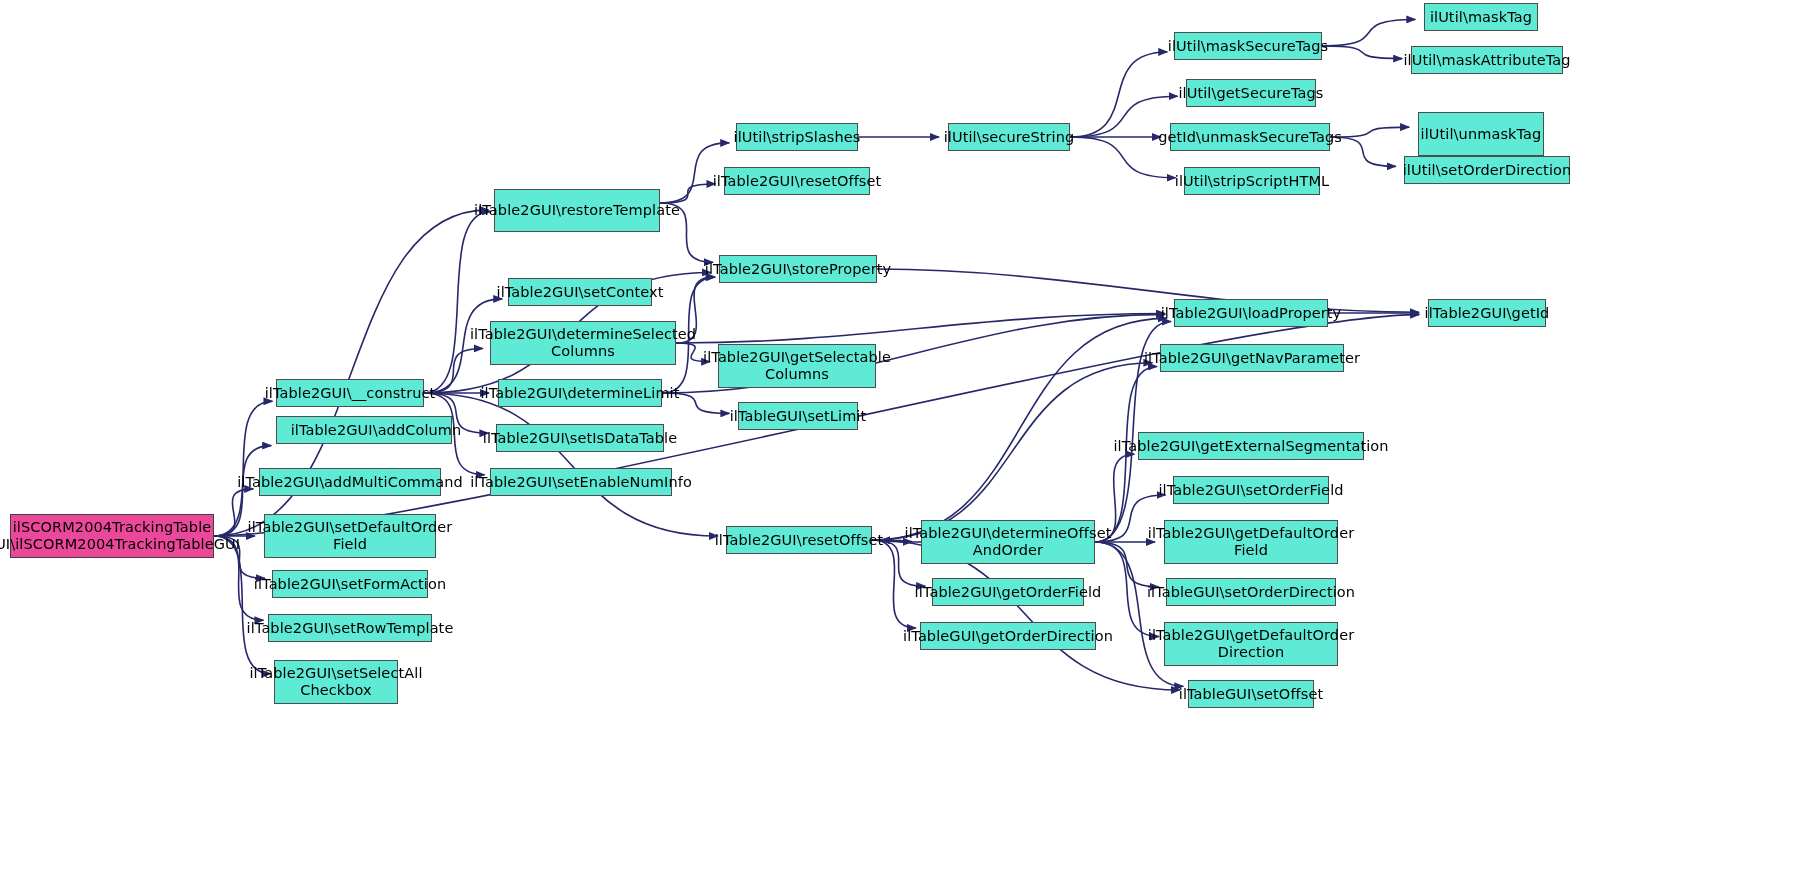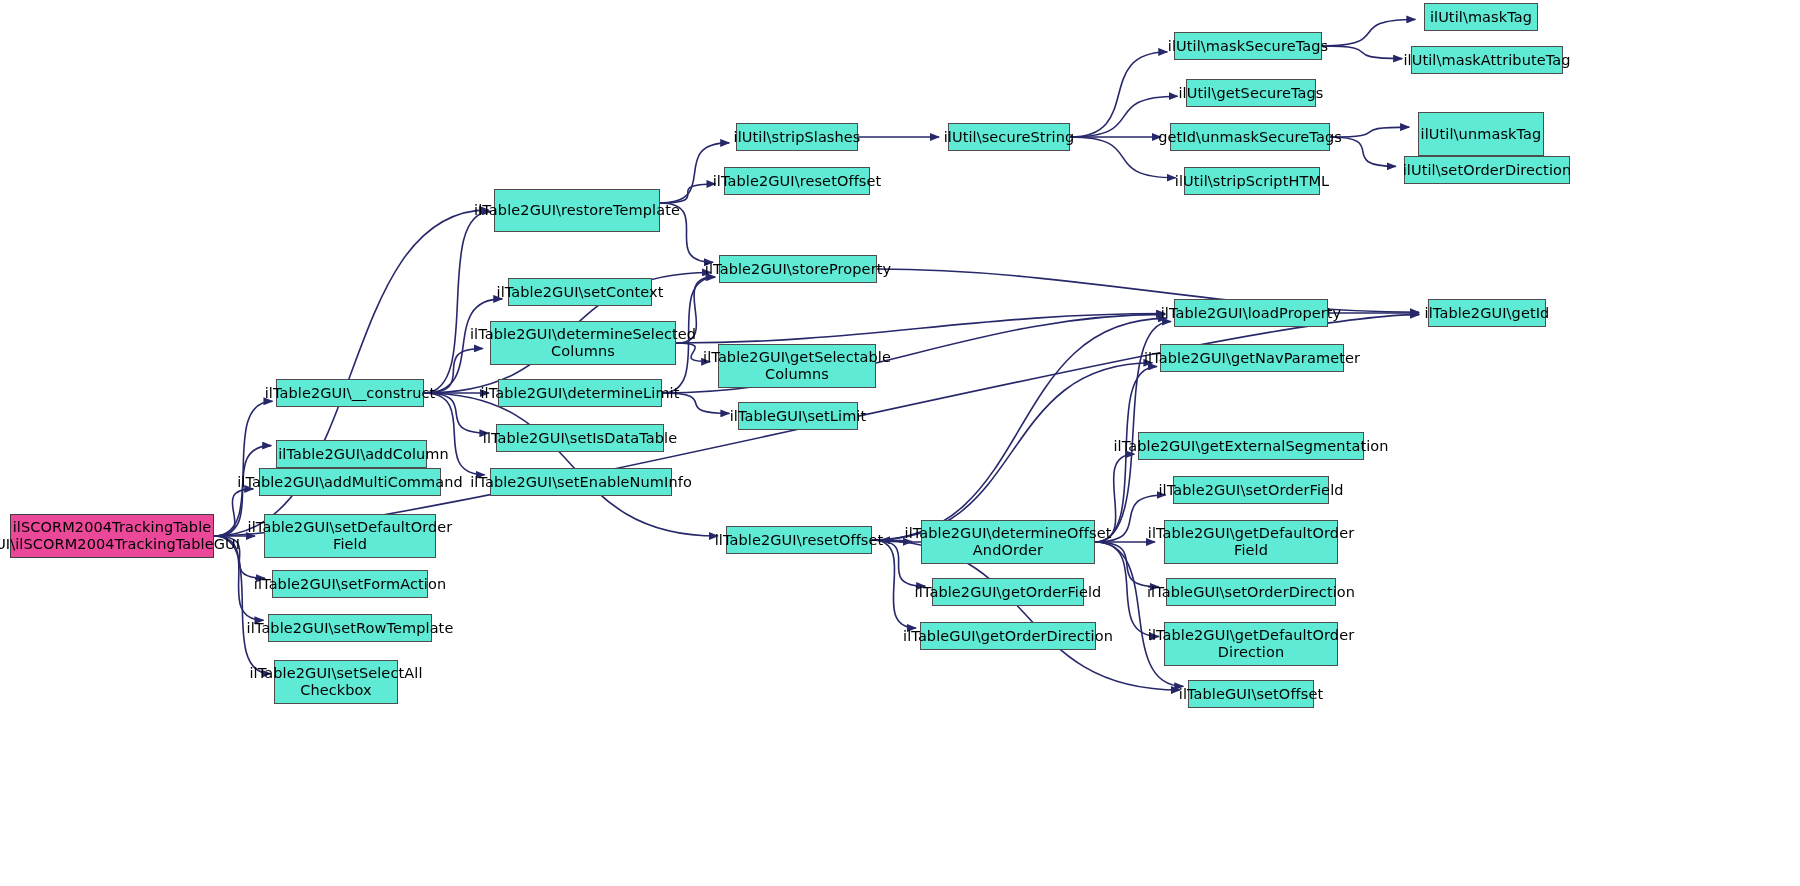--- a/index.html
+++ b/index.html
@@ -106,21 +106,21 @@
         <path d="M1095,542 C1154.05,542 1095.95,542 1155,542" marker-end="url(#arrow)" stroke="#27286a"></path>
         <path d="M1095,542 C1154.95,542 1098.6915492454618,586.8179924263817 1158.6415492454619,586.8179924263817" marker-end="url(#arrow)" stroke="#27286a"></path>
         <path d="M1095,542 C1154.05,542 1099.907215690662,636.5454492818483 1158.957215690662,636.5454492818483" marker-end="url(#arrow)" stroke="#27286a"></path>
         <path d="M1095,542 C1164.85,542 1113.4528646332265,686.3229615510795 1183.3028646332264,686.3229615510795" marker-end="url(#arrow)" stroke="#27286a"></path>
       </g>
   </svg>
   <div id="node-layer">
       <div class="node root" style="left: 10px; top: 514px; width: 204px; height: 44px;">ilSCORM2004TrackingTable
 GUI\ilSCORM2004TrackingTableGUI</div>
       <div class="node" style="left: 276px; top: 379px; width: 148px; height: 28px;">ilTable2GUI\__construct</div>
-      <div class="node" style="left: 276px; top: 440px; width: 151px; height: 28px; padding-left: 28px;">ilTable2GUI\addColumn</div>
+      <div class="node" style="left: 276px; top: 416px; width: 176px; height: 28px; padding-left: 28px;">ilTable2GUI\addColumn</div>
       <div class="node" style="left: 259px; top: 468px; width: 182px; height: 28px;">ilTable2GUI\addMultiCommand</div>
       <div class="node" style="left: 264px; top: 514px; width: 172px; height: 44px;">ilTable2GUI\setDefaultOrder
 Field</div>
       <div class="node" style="left: 272px; top: 570px; width: 156px; height: 28px;">ilTable2GUI\setFormAction</div>
       <div class="node" style="left: 268px; top: 614px; width: 164px; height: 28px;">ilTable2GUI\setRowTemplate</div>
       <div class="node" style="left: 274px; top: 660px; width: 124px; height: 44px;">ilTable2GUI\setSelectAll
 Checkbox</div>
       <div class="node" style="left: 494px; top: 189px; width: 166px; height: 43px;">ilTable2GUI\restoreTemplate</div>
       <div class="node" style="left: 508px; top: 278px; width: 144px; height: 28px;">ilTable2GUI\setContext</div>
       <div class="node" style="left: 490px; top: 321px; width: 186px; height: 44px;">ilTable2GUI\determineSelected

